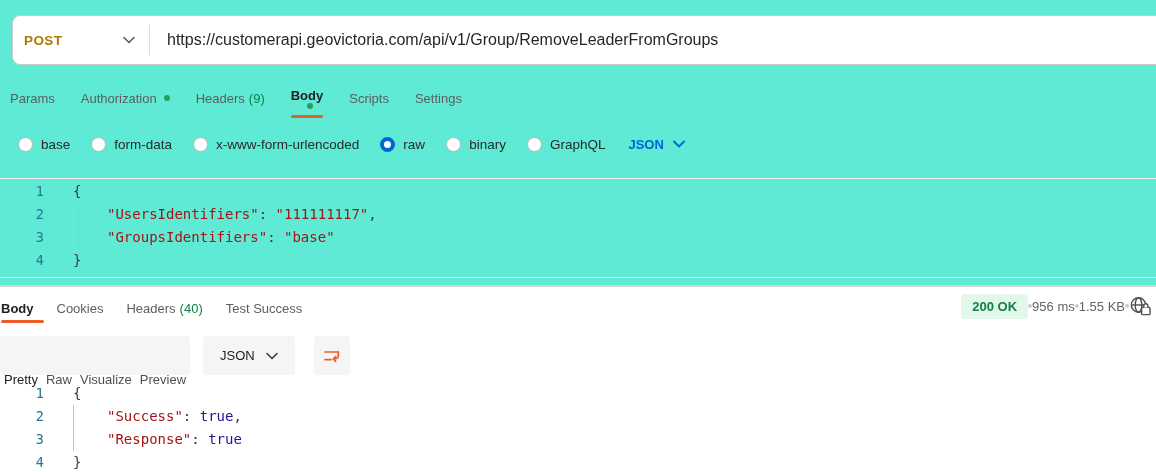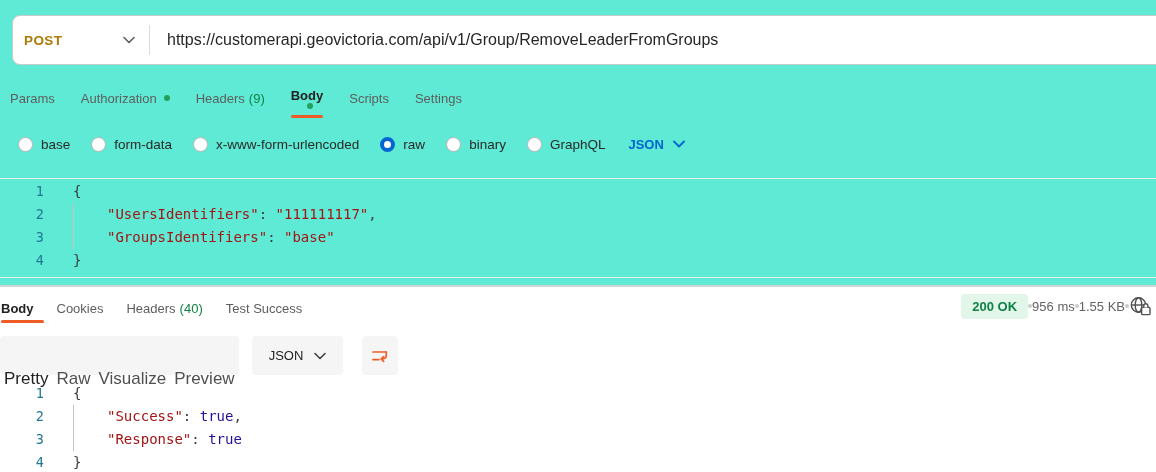--- a/index.html
+++ b/index.html
@@ -56,21 +56,21 @@
   .resp-tabs { position:absolute; top:9px; left:1px; height:24px; display:flex; align-items:center;
                gap:23px; font-size:13px; color:#5e5e5e; }
   .resp-tabs .tab.active::after { bottom:-7px; right:-10px; }
   .status-bar { position:absolute; top:5px; right:4px; height:28px; display:flex; align-items:center; }
   .pill { background:#e2f6ea; color:#0e8345; font-weight:600; font-size:13px; padding:5px 11px; border-radius:4px; }
   .meta { font-size:13px; color:#636363; white-space:nowrap; }
   .sep { width:4px; height:4px; border-radius:50%; background:#cccccc; }
 
   .toolbar { position:absolute; top:49px; left:0; display:flex; align-items:center; }
   .seg-group { display:flex; background:#f5f5f5; border-radius:4px; height:39px; align-items:stretch; }
-  .seg { padding:0 4px; display:flex; align-items:center; font-size:17px; color:#4f4f4f; cursor:pointer;
+  .seg { padding:0 4px; display:flex; align-items:center; font-size:13px; color:#4f4f4f; cursor:pointer;
          border-radius:4px; white-space:nowrap;margin-top:43px; }
   .seg.active { background:#e2e2e2; color:#212121; }
   .json-btn { margin-left:13px; height:39px; background:#f5f5f5; border-radius:4px; display:flex;
               align-items:center; gap:11px; padding:0 17px; font-size:13px; color:#212121; cursor:pointer; }
   .wrap-btn { margin-left:19px; width:36px; height:39px; background:#f5f5f5; border-radius:4px;
               display:flex; align-items:center; justify-content:center; cursor:pointer; }
   .editor.responseEd { top:95px; height:92px; }
 
   svg { display:block; }
 </style>

